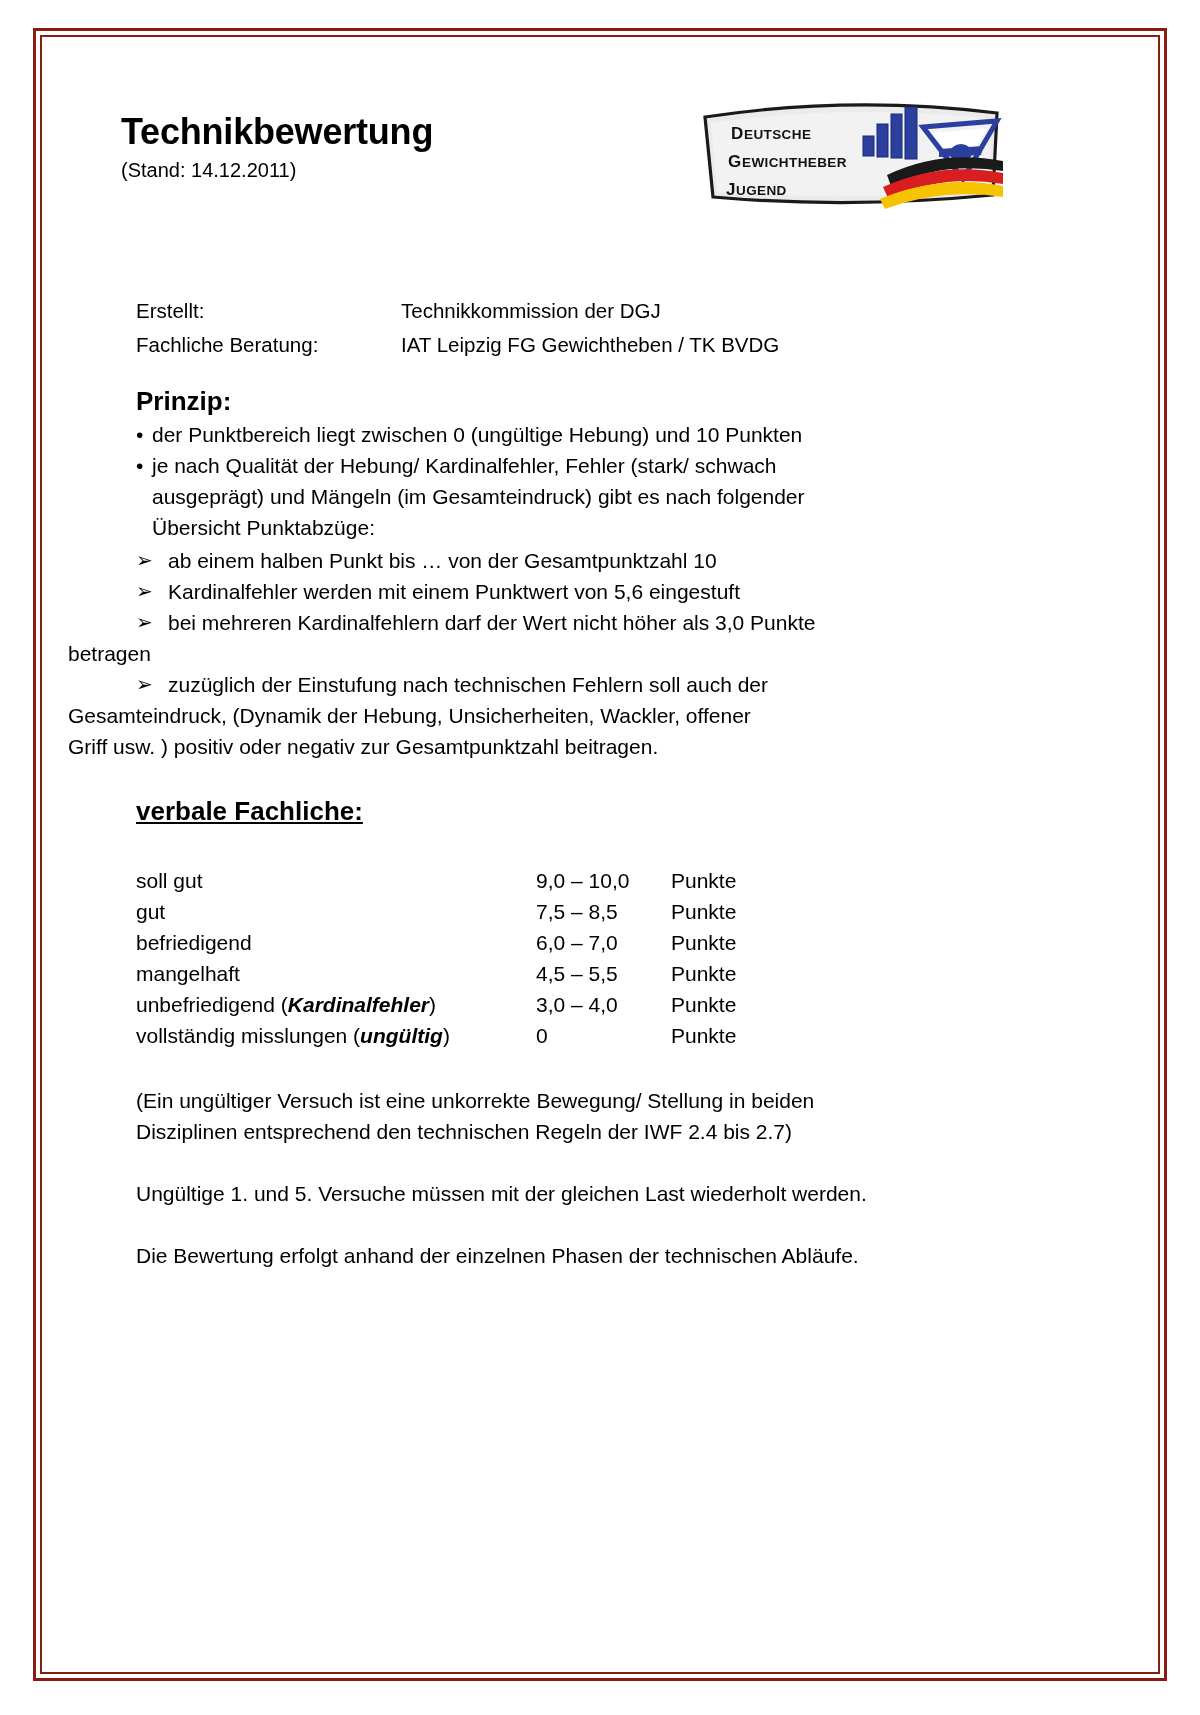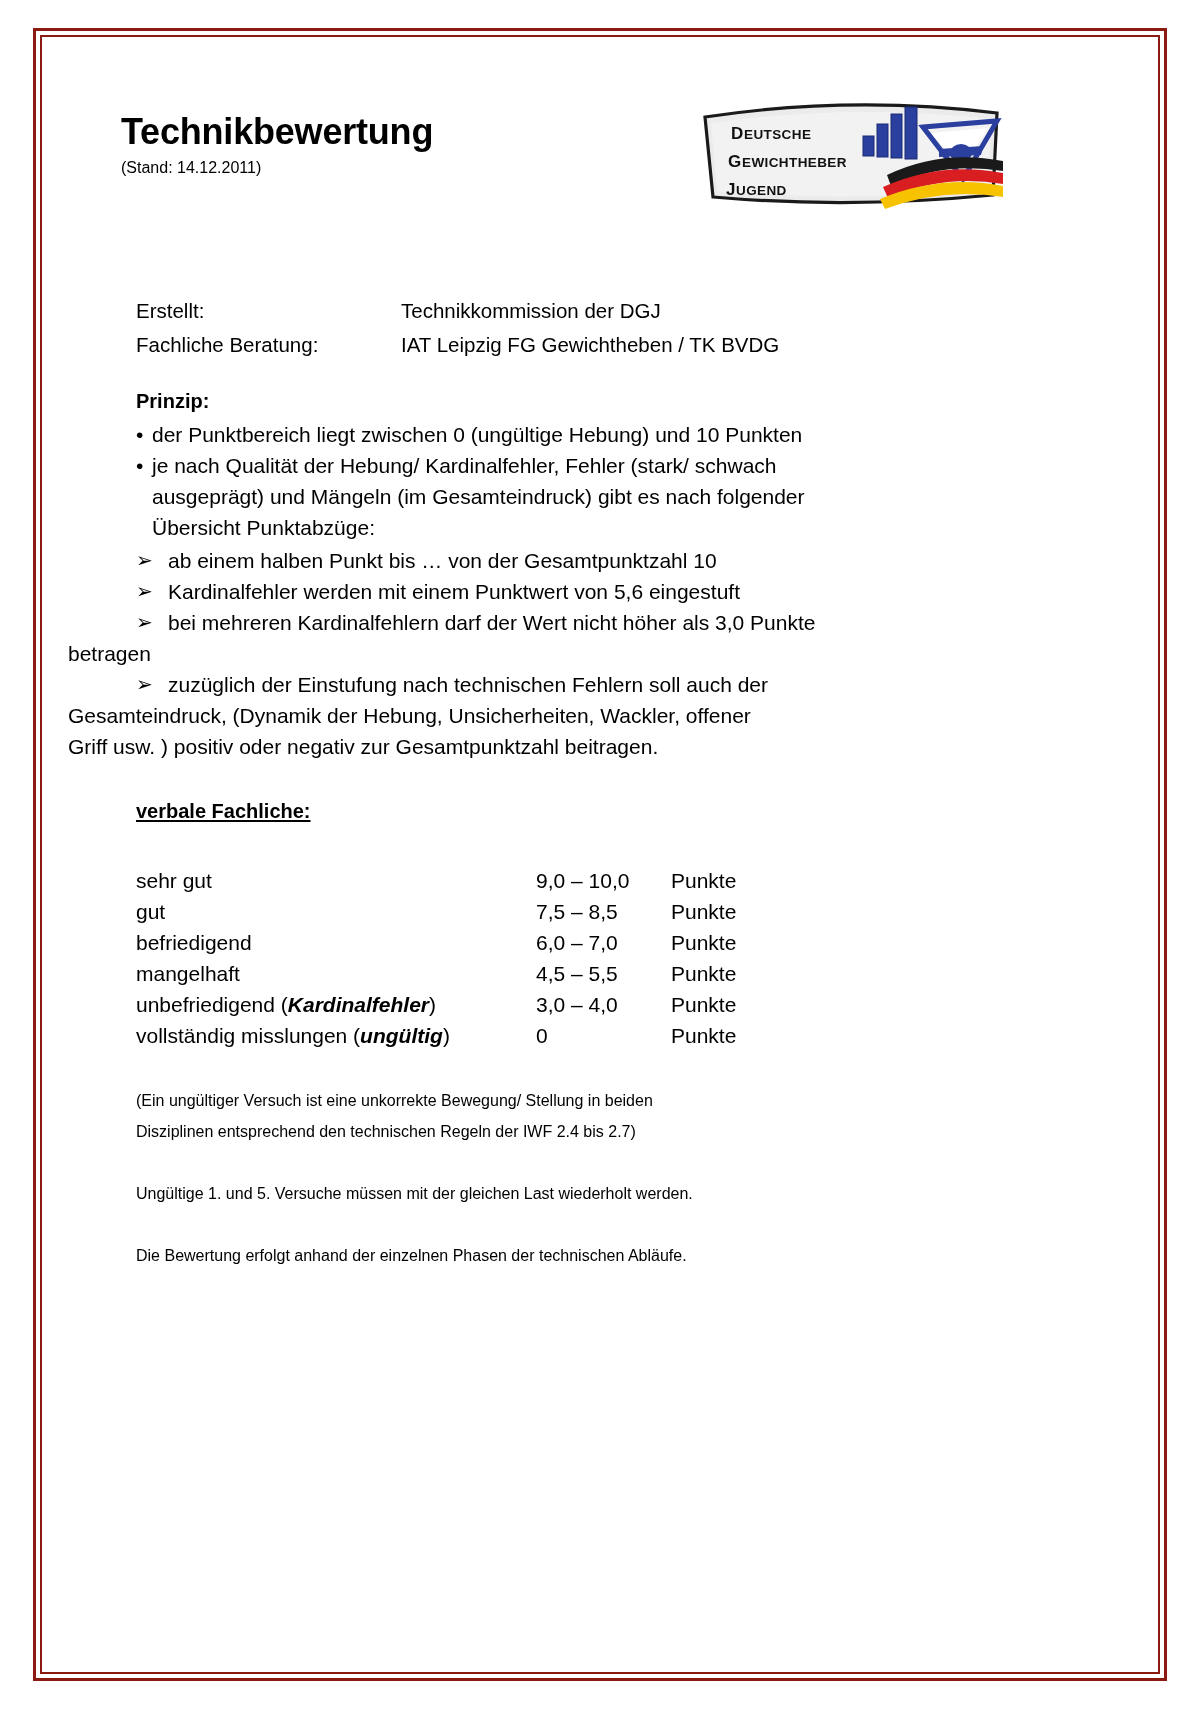--- a/index.html
+++ b/index.html
@@ -53,21 +53,21 @@
     top: 80px;
     font-size: 36px;
     font-weight: bold;
     letter-spacing: -0.2px;
     white-space: nowrap;
   }
   .doc-subtitle {
     position: absolute;
     left: 85px;
     top: 128px;
-    font-size: 16px;
+    font-size: 20px;
     white-space: nowrap;
   }
 
   
   #logo {
     position: absolute;
     left: 655px;
     top: 60px;
     width: 320px;
     height: 120px;
@@ -82,21 +82,21 @@
   }
   .meta-row .lbl { position: absolute; left: 0; top: 0; }
   .meta-row .val { position: absolute; left: 265px; top: 0; }
   #meta-1 { top: 268px; }
   #meta-2 { top: 302px; }
 
   
   .txt {
     position: absolute;
     left: 100px;
-    font-size: 20px;
+    font-size: 26px;
     line-height: 31px;
     white-space: nowrap;
     text-align: right;
   }
   .bold { font-weight: bold; }
   .bolditalic { font-weight: bold; font-style: italic; }
   .underline-bold {
     font-weight: bold;
     text-decoration: underline;
     text-underline-offset: 2px;
@@ -117,21 +117,21 @@
   .arrow-cont { position: absolute; left: 32px; font-size: 21px; white-space: nowrap; }
 
   
   #rating-table { position: absolute; left: 100px; top: 838px; width: 760px; }
   .rt-row { position: relative; height: 31px; font-size: 21px; white-space: nowrap; }
   .rt-row .c-label { position: absolute; left: 0; top: 0; }
   .rt-row .c-range { position: absolute; left: 400px; top: 0; }
   .rt-row .c-unit  { position: absolute; left: 535px; top: 0; }
 
   
-  .para { position: absolute; left: 100px; font-size: 16px; line-height: 31px; white-space: nowrap; }
+  .para { position: absolute; left: 100px; font-size: 21px; line-height: 31px; white-space: nowrap; }
 </style>
 </head>
 <body>
 
 <div id="page-frame">
   <div id="page-frame-inner"></div>
 
   <div id="page-body">
 
     <div class="doc-title">Technikbewertung</div>
@@ -217,21 +217,21 @@
       <span class="mk">➢</span>
       <span class="bx">zuzüglich der Einstufung nach technischen Fehlern soll auch der</span>
     </div>
     <div class="arrow-cont" style="top:704px;">Griff usw. ) positiv oder negativ zur Gesamtpunktzahl beitragen.</div>
     <div class="arrow-cont" style="top:673px;">Gesamteindruck, (Dynamik der Hebung, Unsicherheiten, Wackler, offener</div>
 
     <div class="txt underline-bold" style="top:765px;">verbale Fachliche:</div>
 
     <div id="rating-table">
       <div class="rt-row">
-        <span class="c-label">sehr gut</span>
+        <span class="c-label">soll gut</span>
         <span class="c-range">9,0 – 10,0</span>
         <span class="c-unit">Punkte</span>
       </div>
       <div class="rt-row">
         <span class="c-label">gut</span>
         <span class="c-range">7,5 –  8,5</span>
         <span class="c-unit">Punkte</span>
       </div>
       <div class="rt-row">
         <span class="c-label">befriedigend</span>

